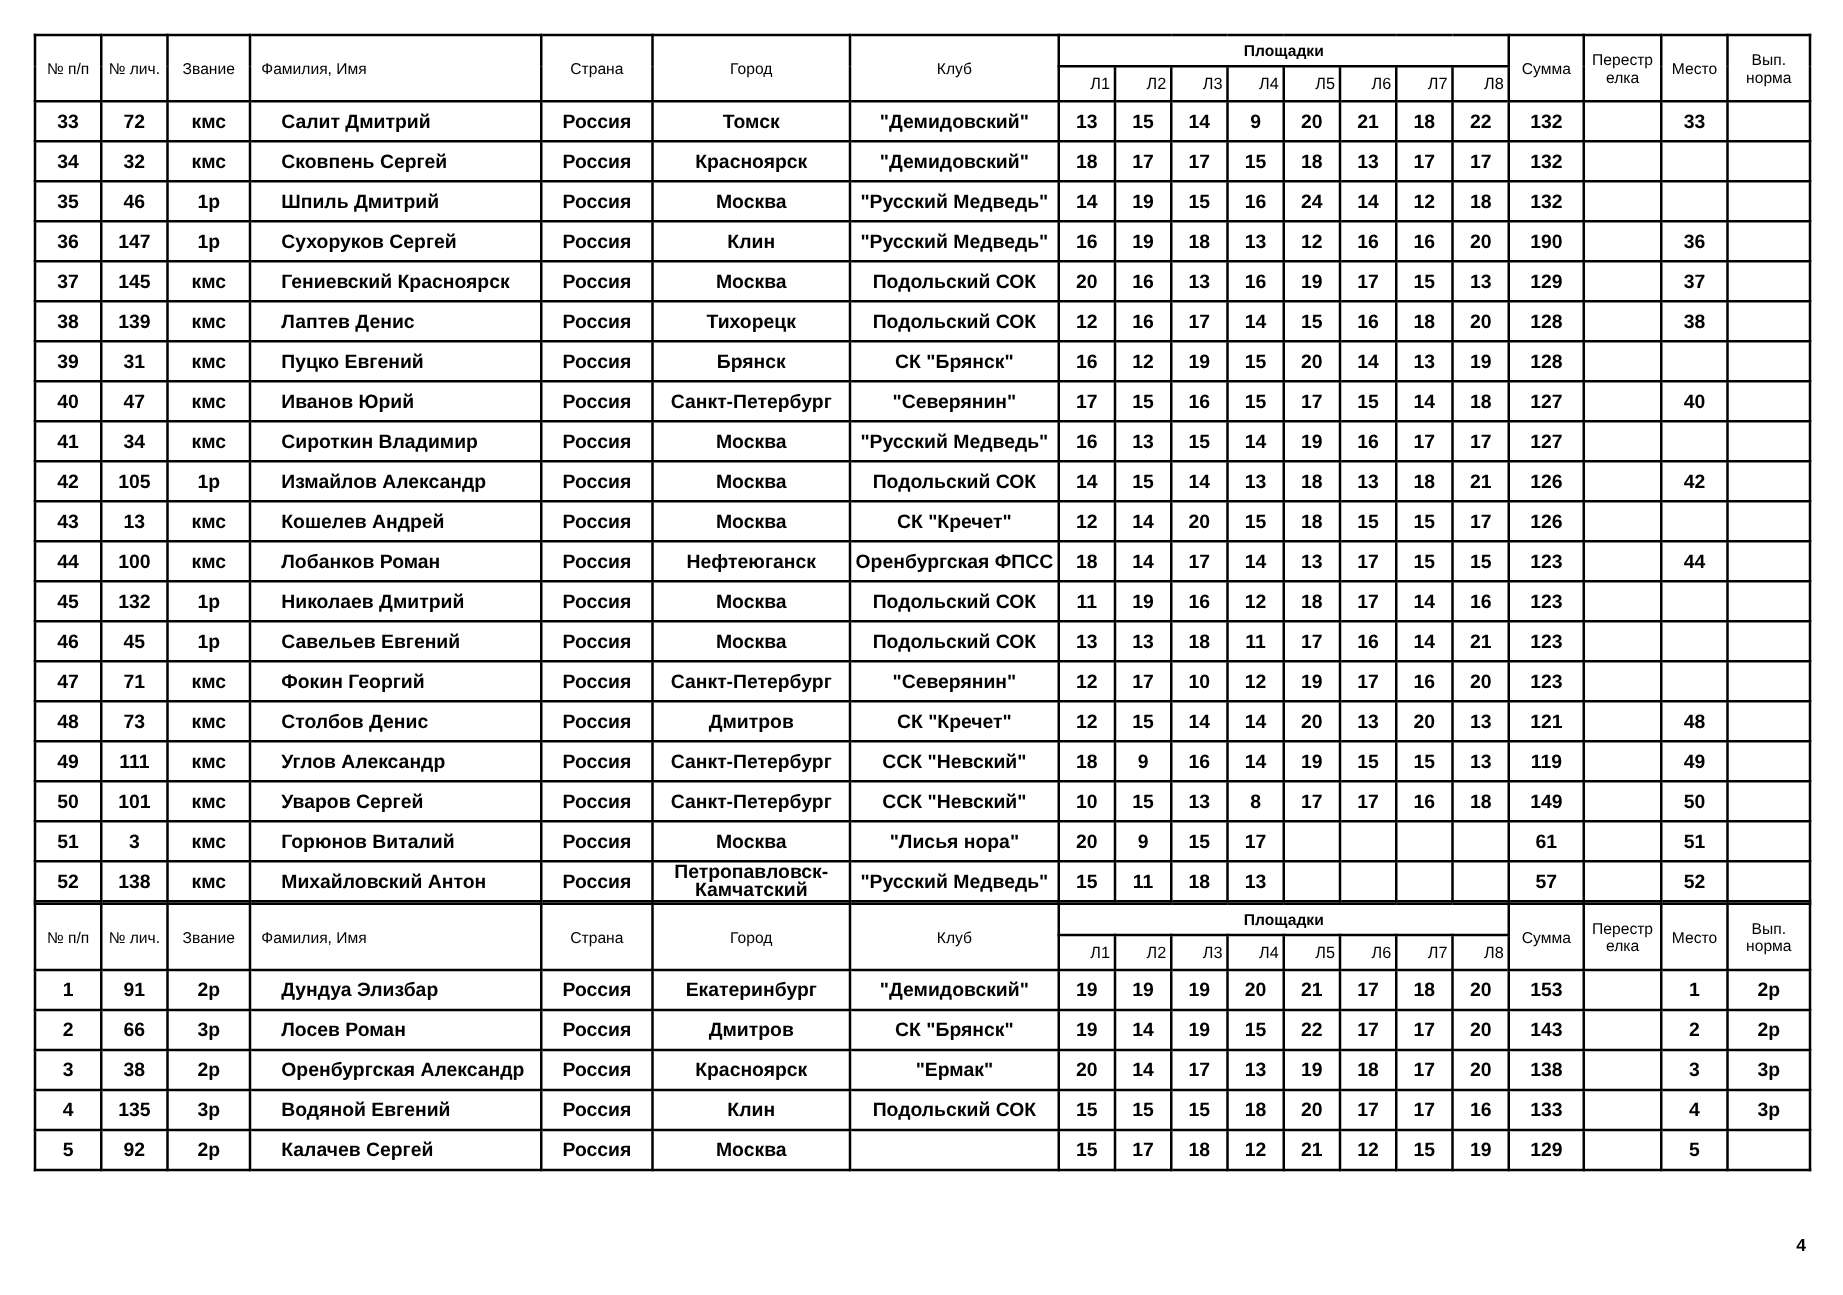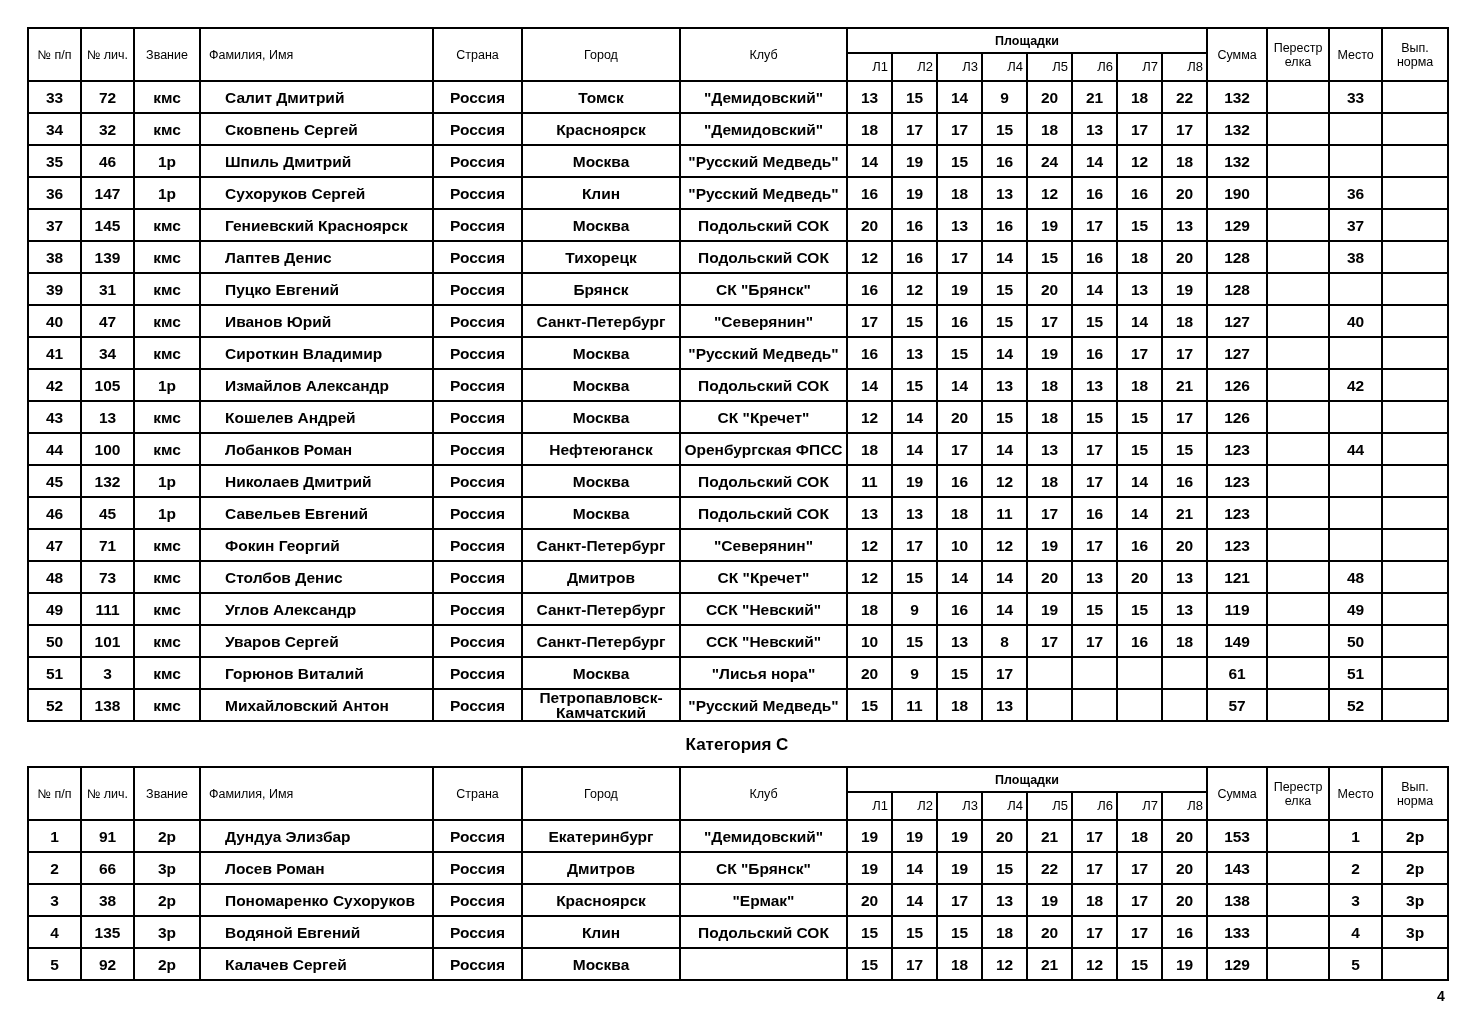--- a/index.html
+++ b/index.html
@@ -533,21 +533,20 @@
     <td></td>
     <td></td>
     <td>57</td>
     <td></td>
     <td>52</td>
     <td></td>
   </tr>
       </tbody>
   </table>
 
-  <div class="category-title">Категория C</div>
 
   <table class="results">
     <colgroup>
       <col style="width:53px">
         <col style="width:53px">
         <col style="width:66px">
         <col style="width:233px">
       <col style="width:89px">
         <col style="width:158px">
         <col style="width:167px">
@@ -630,21 +629,21 @@
     <td>20</td>
     <td>143</td>
     <td></td>
     <td>2</td>
     <td>2р</td>
   </tr>
         <tr>
     <td>3</td>
     <td>38</td>
     <td>2р</td>
-    <td class="name">Пономаренко Сухоруков</td>
+    <td class="name">Оренбургская Александр</td>
     <td>Россия</td>
     <td>Красноярск</td>
     <td>"Ермак"</td>
     <td>20</td>
     <td>14</td>
     <td>17</td>
     <td>13</td>
     <td>19</td>
     <td>18</td>
     <td>17</td>

